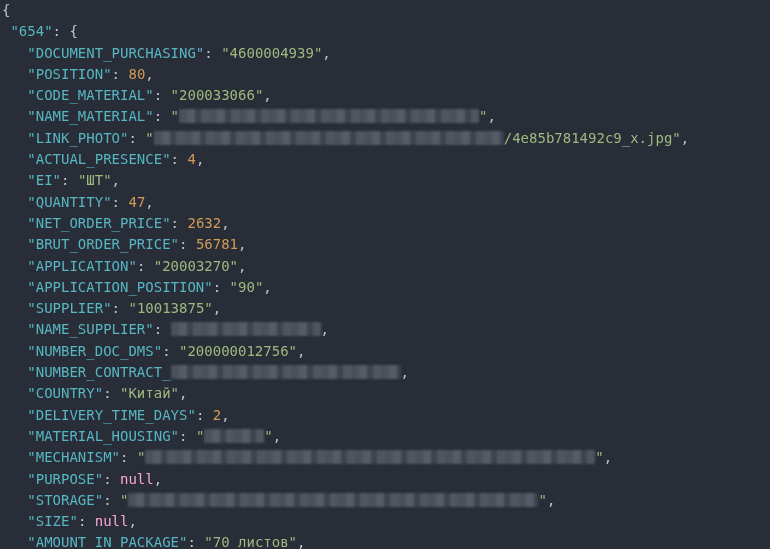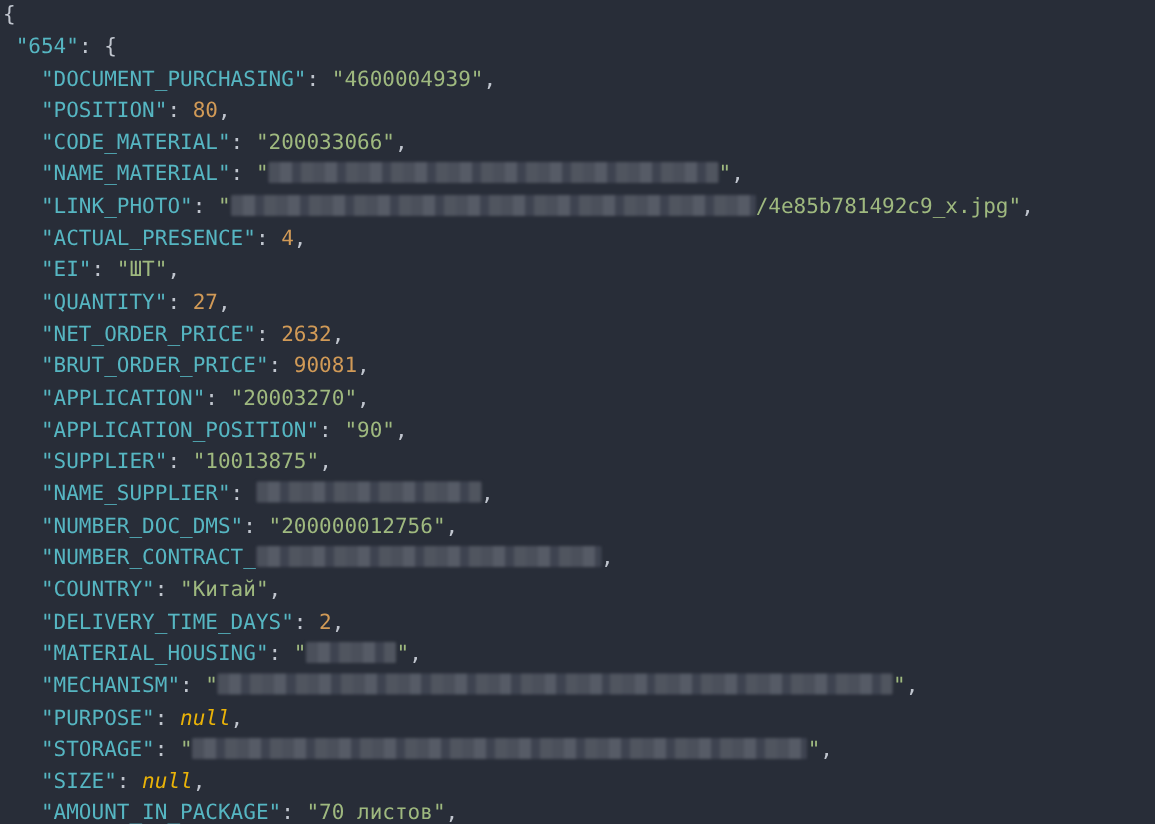--- a/index.html
+++ b/index.html
@@ -15,21 +15,21 @@
     color: #c0c5ce;
   }
   .code {
     white-space: pre;
     padding: 0 0 0 2px;
   }
   .punct   { color: #c0c5ce; }       
   .key     { color: #56b6c2; }       
   .string  { color: #9fb97f; }       
   .number  { color: #d19a57; }       
-  .null    { color: #eab308; font-style: italic; } 
+  .null    { color: #f9a8d4; } 
   .redact  {
     display: inline-block;
     vertical-align: -2px;
     height: 14px;
     width: 180px;
     background: repeating-linear-gradient(
       90deg,
       #4b505b 0 8px, #565b66 8px 16px, #3e4350 16px 22px, #50555f 22px 30px
     );
     filter: blur(1px);
@@ -48,23 +48,23 @@
 
 <div class="code" id="code"><span class="punct">{</span>
  <span class="key">"654"</span><span class="punct">:</span> <span class="punct">{</span>
    <span class="key">"DOCUMENT_PURCHASING"</span><span class="punct">: </span><span><span class="string">"4600004939"</span><span class="punct">,</span></span>
    <span class="key">"POSITION"</span><span class="punct">: </span><span><span class="number">80</span><span class="punct">,</span></span>
    <span class="key">"CODE_MATERIAL"</span><span class="punct">: </span><span><span class="string">"200033066"</span><span class="punct">,</span></span>
    <span class="key">"NAME_MATERIAL"</span><span class="punct">: </span><span><span class="string">"</span><span class="redact xl"></span><span class="string">"</span><span class="punct">,</span></span>
    <span class="key">"LINK_PHOTO"</span><span class="punct">: </span><span><span class="string">"</span><span class="redact large"></span><span class="string">/4e85b781492c9_x.jpg"</span><span class="punct">,</span></span>
    <span class="key">"ACTUAL_PRESENCE"</span><span class="punct">: </span><span><span class="number">4</span><span class="punct">,</span></span>
    <span class="key">"EI"</span><span class="punct">: </span><span><span class="string">"ШТ"</span><span class="punct">,</span></span>
-   <span class="key">"QUANTITY"</span><span class="punct">: </span><span><span class="number">27</span><span class="punct">,</span></span>
+   <span class="key">"QUANTITY"</span><span class="punct">: </span><span><span class="number">47</span><span class="punct">,</span></span>
    <span class="key">"NET_ORDER_PRICE"</span><span class="punct">: </span><span><span class="number">2632</span><span class="punct">,</span></span>
-   <span class="key">"BRUT_ORDER_PRICE"</span><span class="punct">: </span><span><span class="number">90081</span><span class="punct">,</span></span>
+   <span class="key">"BRUT_ORDER_PRICE"</span><span class="punct">: </span><span><span class="number">56781</span><span class="punct">,</span></span>
    <span class="key">"APPLICATION"</span><span class="punct">: </span><span><span class="string">"20003270"</span><span class="punct">,</span></span>
    <span class="key">"APPLICATION_POSITION"</span><span class="punct">: </span><span><span class="string">"90"</span><span class="punct">,</span></span>
    <span class="key">"SUPPLIER"</span><span class="punct">: </span><span><span class="string">"10013875"</span><span class="punct">,</span></span>
    <span class="key">"NAME_SUPPLIER"</span><span class="punct">: </span><span><span class="redact med"></span><span class="punct">,</span></span>
    <span class="key">"NUMBER_DOC_DMS"</span><span class="punct">: </span><span><span class="string">"200000012756"</span><span class="punct">,</span></span>
    <span class="key">"NUMBER_CONTRACT_</span><span class="redact w230"></span><span class="punct">,</span>
    <span class="key">"COUNTRY"</span><span class="punct">: </span><span><span class="string">"Китай"</span><span class="punct">,</span></span>
    <span class="key">"DELIVERY_TIME_DAYS"</span><span class="punct">: </span><span><span class="number">2</span><span class="punct">,</span></span>
    <span class="key">"MATERIAL_HOUSING"</span><span class="punct">: </span><span><span class="string">"</span><span class="redact small"></span><span class="string">"</span><span class="punct">,</span></span>
    <span class="key">"MECHANISM"</span><span class="punct">: </span><span><span class="string">"</span><span class="redact huge"></span><span class="string">"</span><span class="punct">,</span></span>

